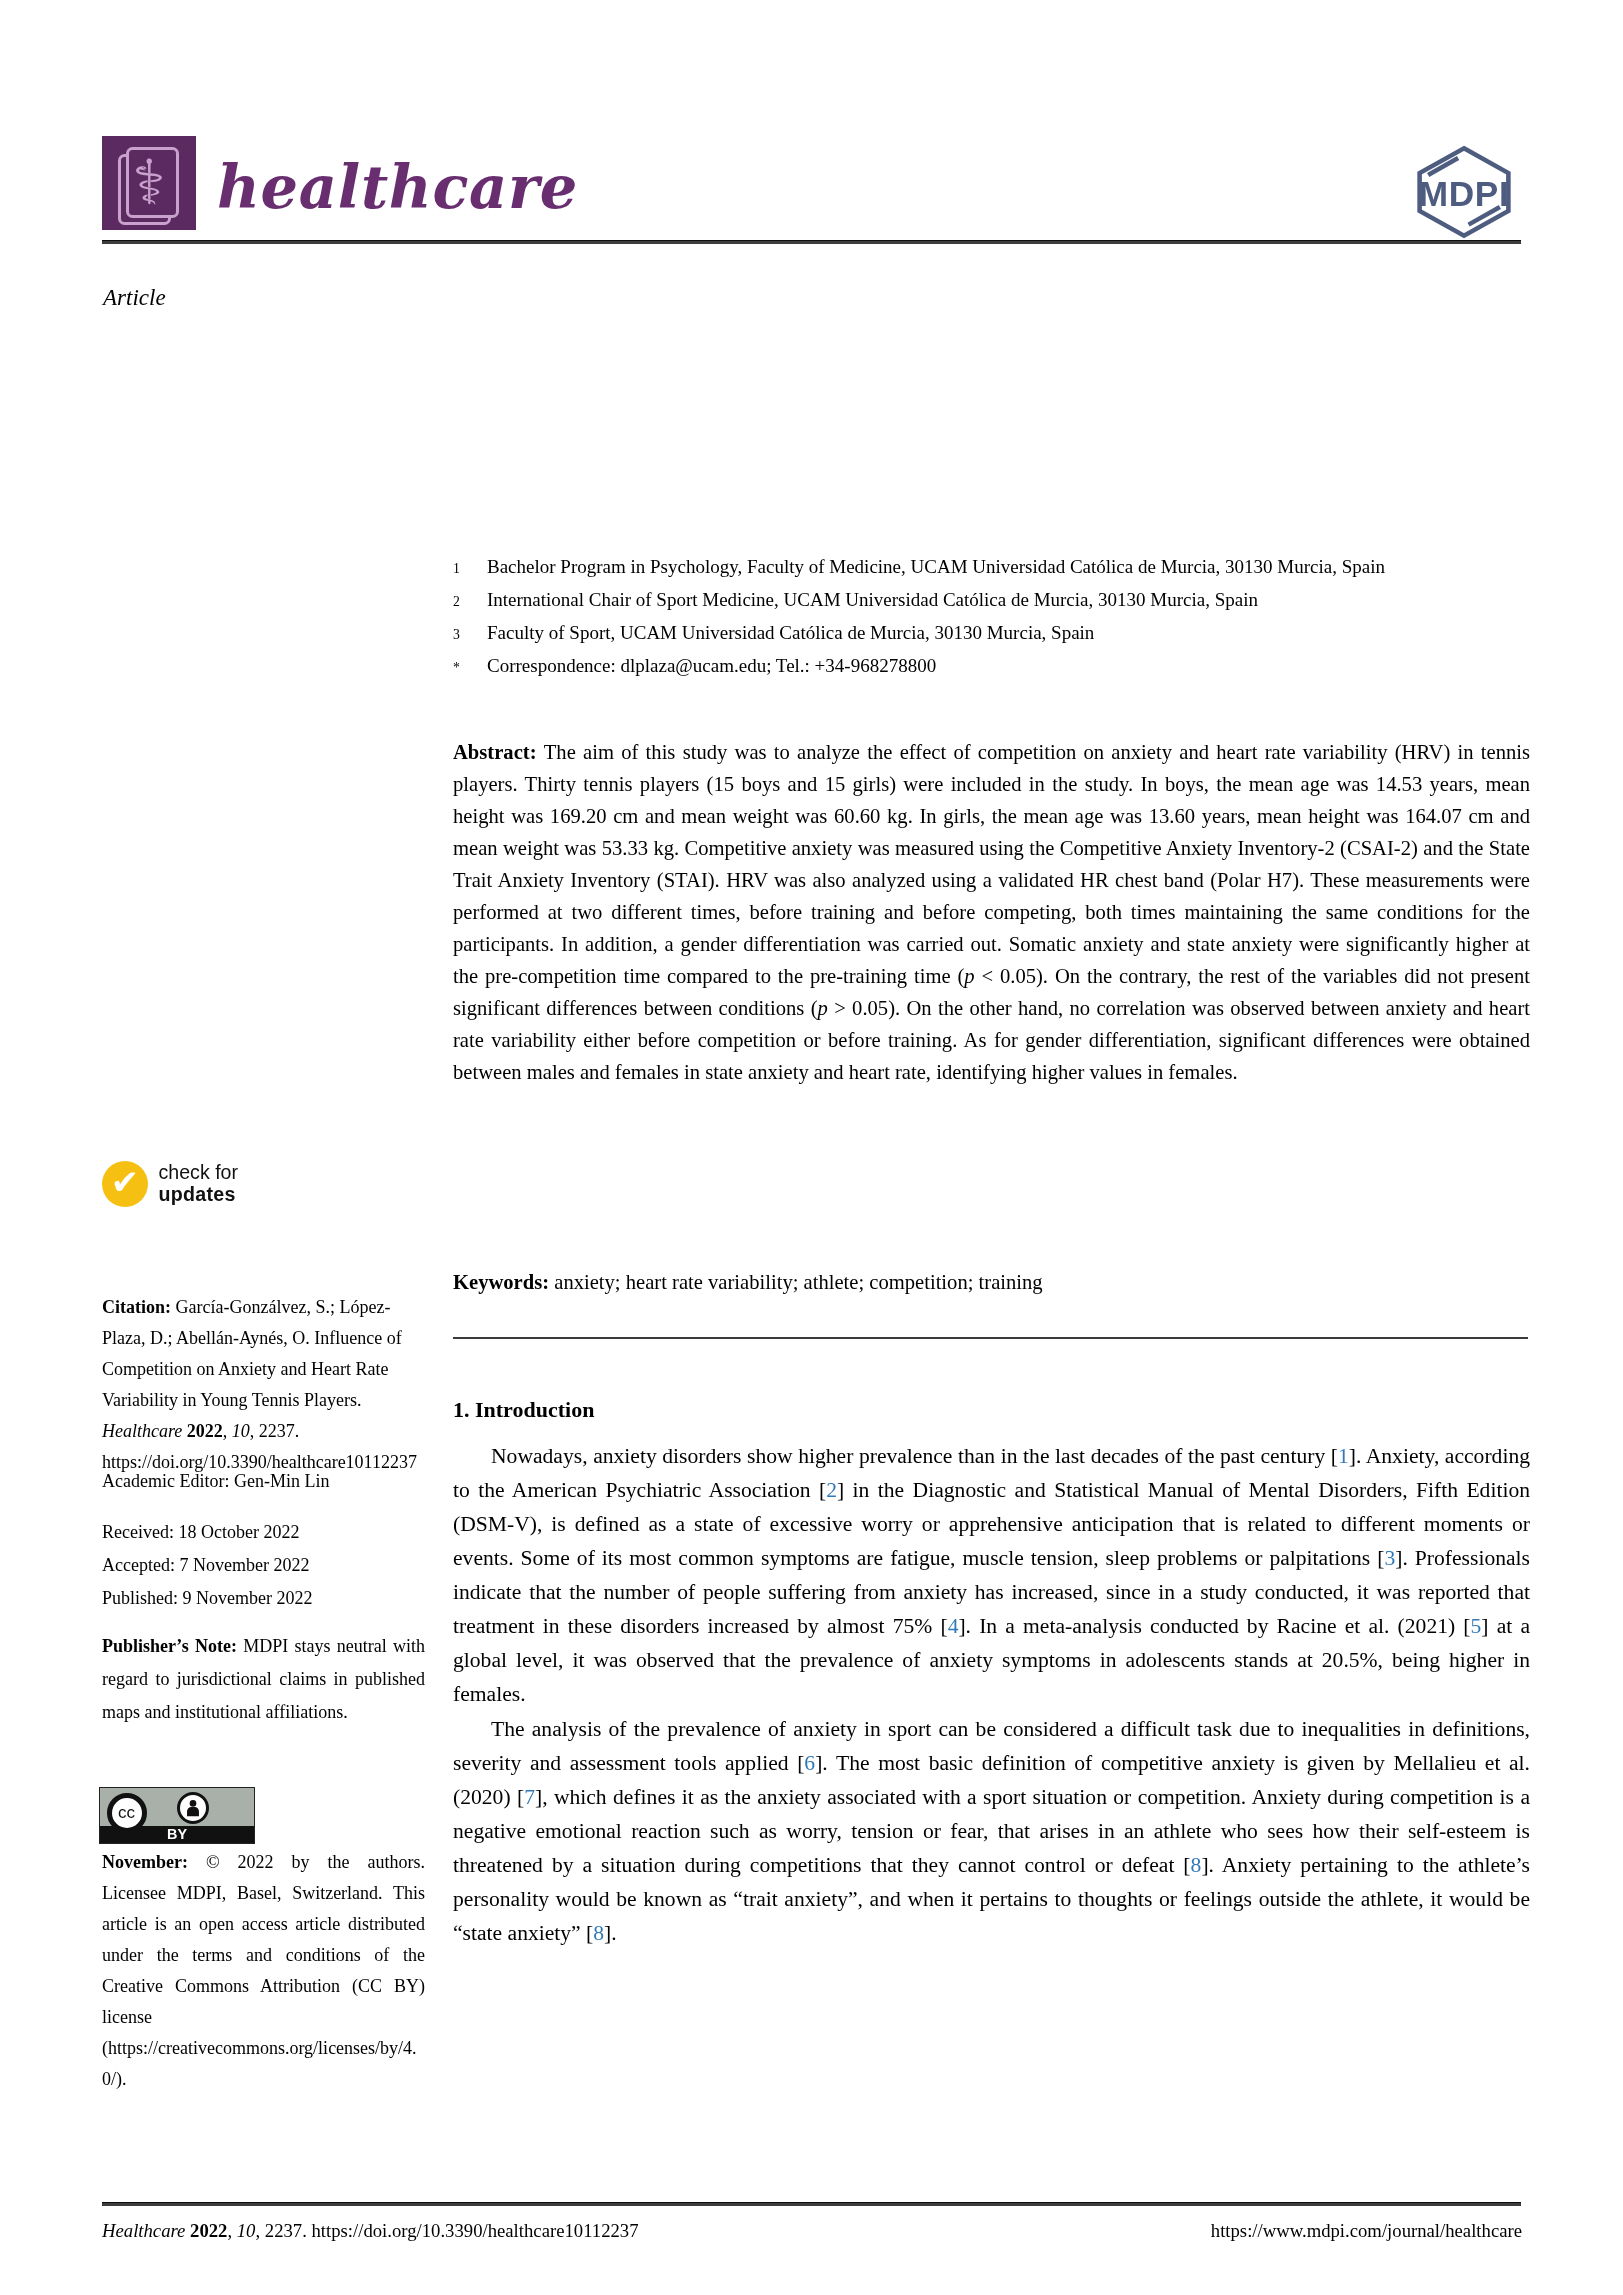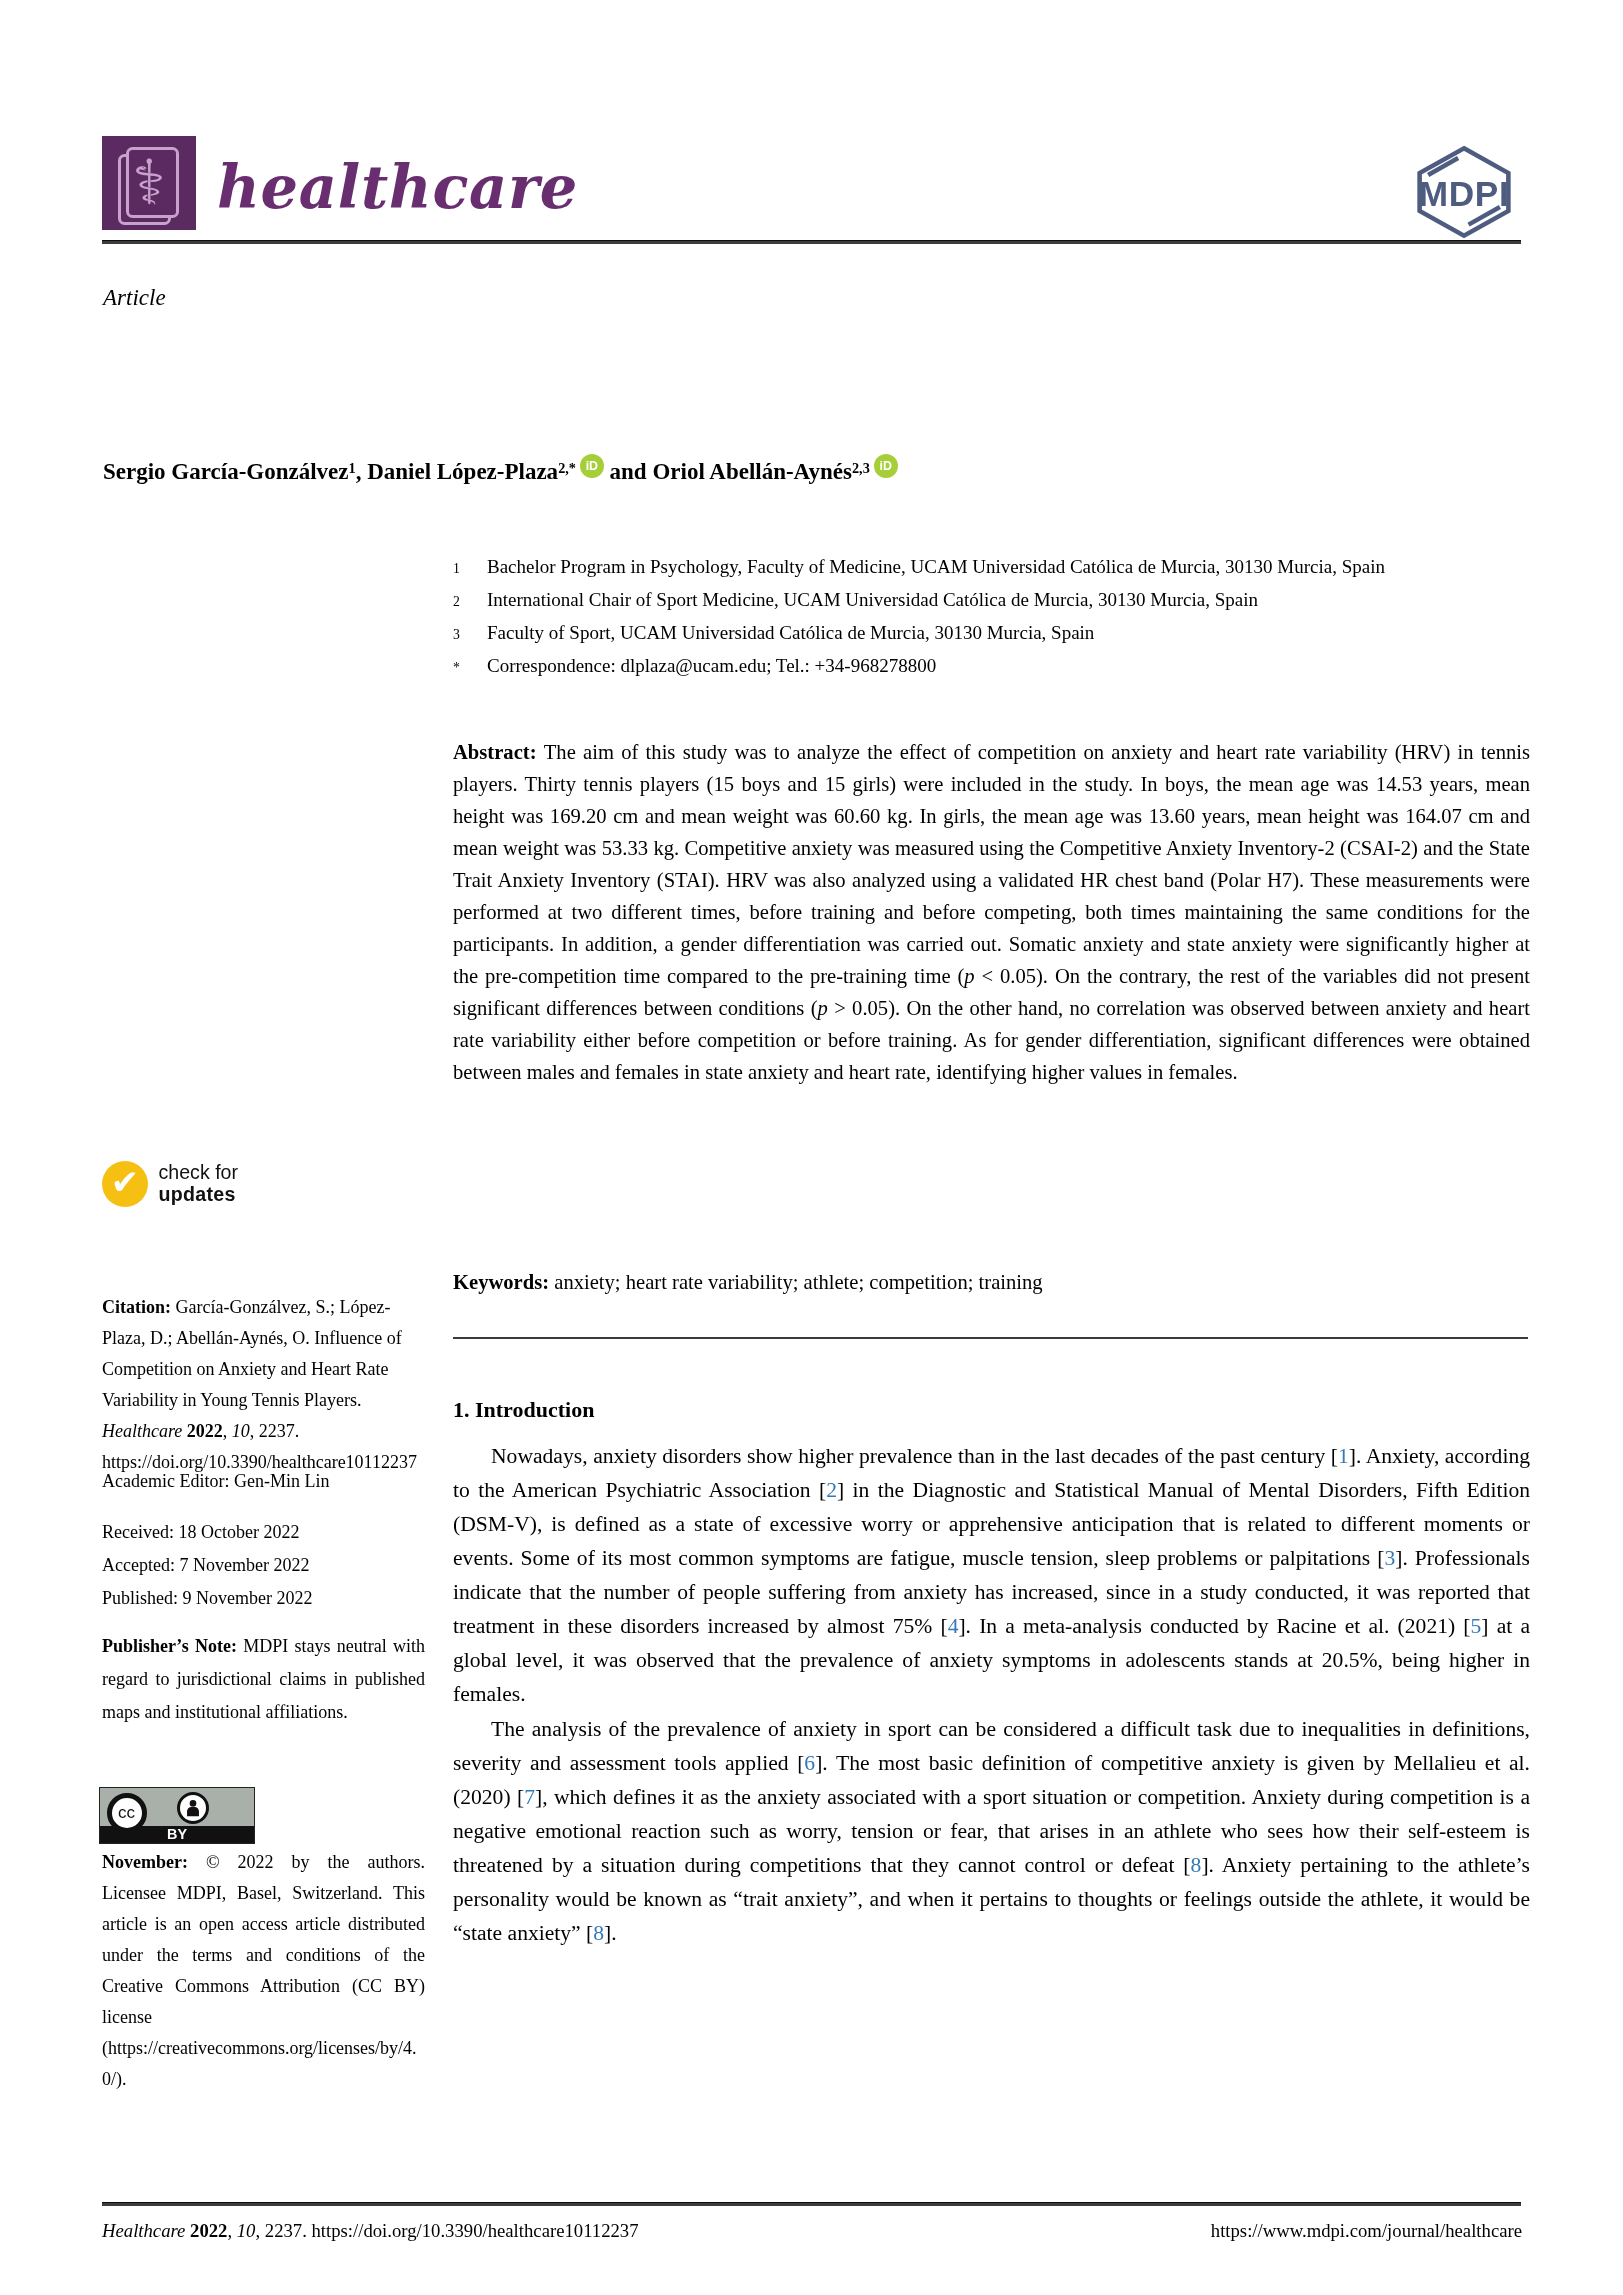--- a/index.html
+++ b/index.html
@@ -95,23 +95,20 @@
         <path d="M150 98 L102 125"></path>
       </g>
       <text x="95" y="96" text-anchor="middle" fill="#4e5c80" font-family="Liberation Sans, sans-serif" font-weight="bold" font-size="54" letter-spacing="1">MDPI</text>
     </svg>
   </div>
 
   <div class="rule header-rule"></div>
 
   <div class="article-label">Article</div>
 
-  <div class="authors">
-    <span>Sergio García-Gonzálvez</span><span class="sup">1</span><span>, </span><span>Daniel López-Plaza</span><span class="sup">2,*</span><span class="orcid">iD</span><span> and </span><span>Oriol Abellán-Aynés</span><span class="sup">2,3</span><span class="orcid">iD</span>
-  </div>
 
   <div class="affiliations">
     <div class="aff-row">
       <div class="aff-marker">1</div>
       <div class="aff-text">Bachelor Program in Psychology, Faculty of Medicine, UCAM Universidad Católica de Murcia, 30130 Murcia, Spain</div>
     </div>
     <div class="aff-row">
       <div class="aff-marker">2</div>
       <div class="aff-text">International Chair of Sport Medicine, UCAM Universidad Católica de Murcia, 30130 Murcia, Spain</div>
     </div>

